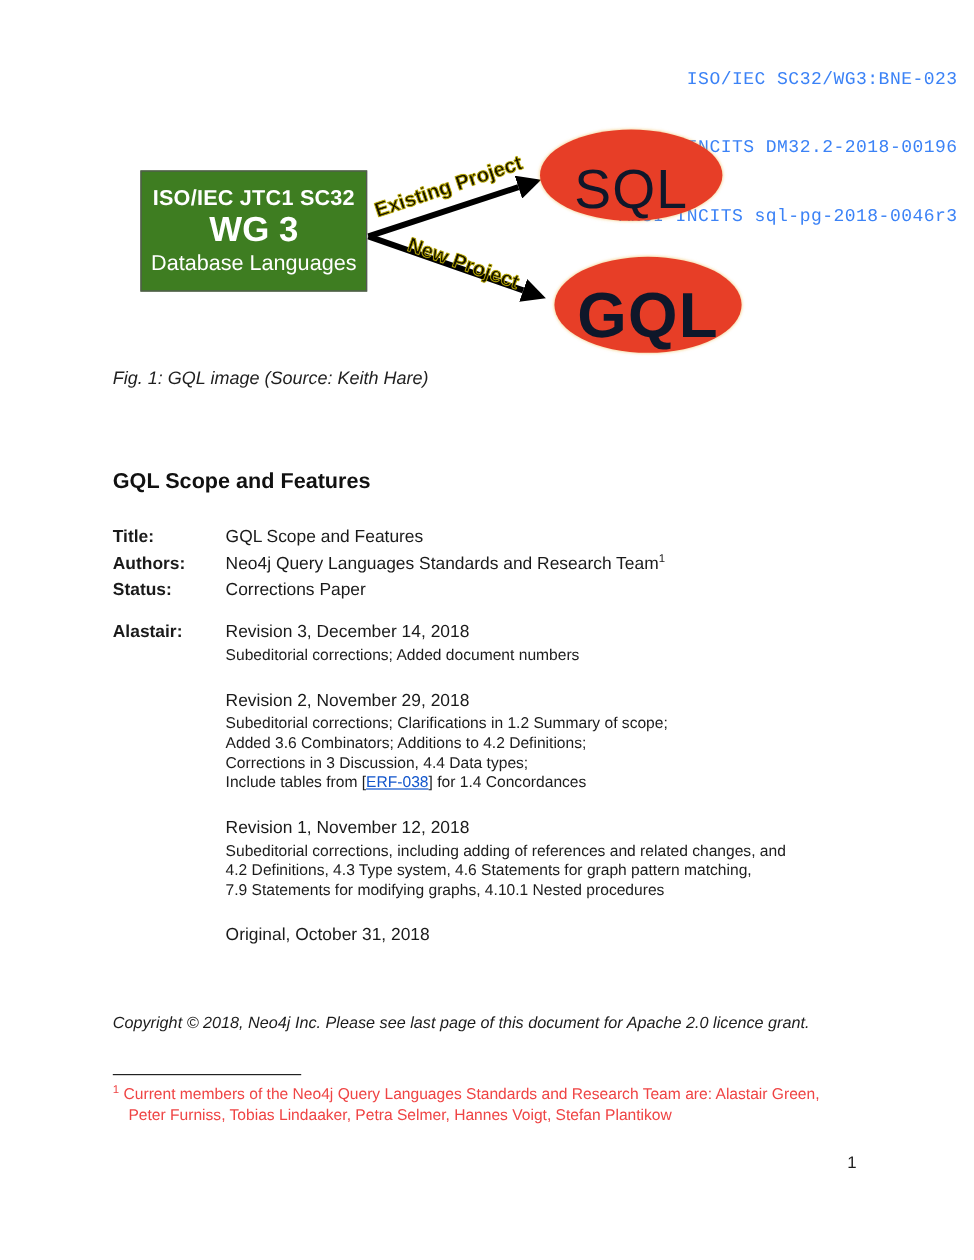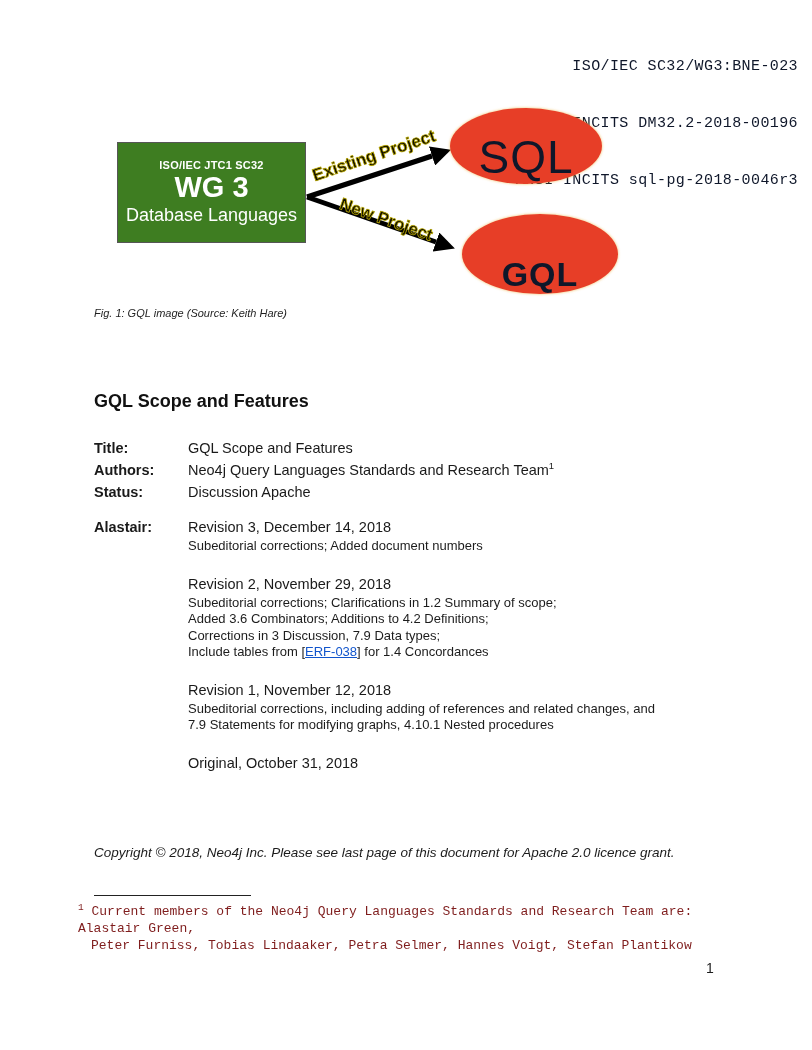--- a/index.html
+++ b/index.html
@@ -17,37 +17,37 @@
   
   .doc-header {
     position: absolute;
     top: 19px;
     right: 14px;
     text-align: right;
     font-family: "Liberation Mono", "DejaVu Sans Mono", monospace;
     font-size: 15px;
     letter-spacing: 0.4px;
     line-height: 19px;
-    color: #0f172a;
+    color: #3b82f6;
     white-space: pre;
   }
 
   
   .arrows-svg { position: absolute; left: 0; top: 0; pointer-events: none; }
   .wg-box {
     position: absolute;
     left: 117px; top: 142px;
     width: 189px; height: 101px;
     background: #3e7d21;
     border: 1px solid #565656;
     display: flex; flex-direction: column;
     align-items: center; justify-content: center;
     color: #ffffff; text-align: center;
   }
-  .wg-org   { font-size: 11px; font-weight: 600; letter-spacing: 0.2px; }
+  .wg-org   { font-size: 18px; font-weight: 600; letter-spacing: 0.2px; }
   .wg-name  { font-size: 29px;  font-weight: 700; line-height: 1.15; }
   .wg-sub   { font-size: 18px;  font-weight: 400; }
   .arrow-label {
     position: absolute;
     width: 160px;
     text-align: center;
     font-size: 17px;
     font-weight: 700;
     color: #151200;
     -webkit-text-stroke: 0.7px #b5a400;
@@ -60,24 +60,24 @@
     position: absolute;
     background: #e73e27;
     border-radius: 50%;
     display: flex; align-items: flex-end; justify-content: center;
     color: #0f172a;
     box-shadow: 0 0 2px 1px rgba(235, 170, 40, 0.35);
   }
   .ellipse.sql { left: 450px; top: 108px; width: 152px; height: 76px;
                  font-size: 46px; font-weight: 400; letter-spacing: 1px; }
   .ellipse.gql { left: 462px; top: 214px; width: 156px; height: 80px;
-                 font-size: 34px; font-weight: 700; letter-spacing: 1px; }
+                 font-size: 53px; font-weight: 700; letter-spacing: 1px; }
   .fig-caption {
     position: absolute; left: 94px; top: 307px;
-    font-size: 11px; font-style: italic; color: #1f1f1f;
+    font-size: 15px; font-style: italic; color: #1f1f1f;
   }
 
   
   .section-heading {
     position: absolute; left: 94px; top: 391px;
     font-size: 18px; font-weight: 700; color: #111;
   }
   .meta {
     position: absolute; left: 94px; top: 437px; width: 640px;
     display: grid; grid-template-columns: 94px 1fr;
@@ -100,22 +100,22 @@
     position: absolute; left: 94px; top: 845px;
     font-size: 13.5px; font-style: italic; color: #1c1c1c;
   }
 
   .footnote-rule {
     position: absolute; left: 94px; top: 895px;
     width: 157px; height: 0;
     border-top: 1.2px solid #222;
   }
   .footnote {
-    position: absolute; left: 78px; top: 903px; width: 632px;
-    font-size: 13px; line-height: 17px; color: #7f1d1d; font-family: Liberation Mono, monospace;
+    position: absolute; left: 94px; top: 903px; width: 632px;
+    font-size: 13px; line-height: 17px; color: #ef4444;
   }
   .footnote .fn-cont { padding-left: 13px; }
 
   .page-number {
     position: absolute; left: 706px; top: 960px;
     font-size: 14px; color: #1c1c1c;
   }
 </style>
 </head>
 <body>
@@ -157,43 +157,44 @@
   <div class="fig-caption">Fig. 1: GQL image (Source: Keith Hare)</div>
 
   <div class="section-heading">GQL Scope and Features</div>
 
   <div class="meta">
     <div class="meta-label">Title:</div>
     <div class="meta-value">GQL Scope and Features</div>
     <div class="meta-label">Authors:</div>
     <div class="meta-value"><span>Neo4j Query Languages Standards and Research Team</span><sup>1</sup></div>
     <div class="meta-label">Status:</div>
-    <div class="meta-value">Discussion Apache</div>
+    <div class="meta-value">Corrections Paper</div>
   </div>
 
   <div class="revisions">
     <div class="meta-label">Alastair:</div>
     <div>
 
       <div class="rev-block">
         <div class="rev-heading">Revision 3, December 14, 2018</div>
         <div class="rev-detail">Subeditorial corrections; Added document numbers</div>
       </div>
 
       <div class="rev-block">
         <div class="rev-heading">Revision 2, November 29, 2018</div>
         <div class="rev-detail">Subeditorial corrections; Clarifications in 1.2 Summary of scope;</div>
         <div class="rev-detail">Added 3.6 Combinators; Additions to 4.2 Definitions;</div>
-        <div class="rev-detail">Corrections in 3 Discussion, 7.9 Data types;</div>
+        <div class="rev-detail">Corrections in 3 Discussion, 4.4 Data types;</div>
         <div class="rev-detail"><span>Include tables from [</span><a class="link">ERF-038</a><span>] for 1.4 Concordances</span></div>
       </div>
 
       <div class="rev-block">
         <div class="rev-heading">Revision 1, November 12, 2018</div>
         <div class="rev-detail">Subeditorial corrections, including adding of references and related changes, and</div>
+        <div class="rev-detail">4.2 Definitions, 4.3 Type system, 4.6 Statements for graph pattern matching,</div>
         <div class="rev-detail">7.9 Statements for modifying graphs, 4.10.1 Nested procedures</div>
       </div>
 
       <div class="rev-block">
         <div class="rev-heading">Original, October 31, 2018</div>
       </div>
 
     </div>
   </div>
 

